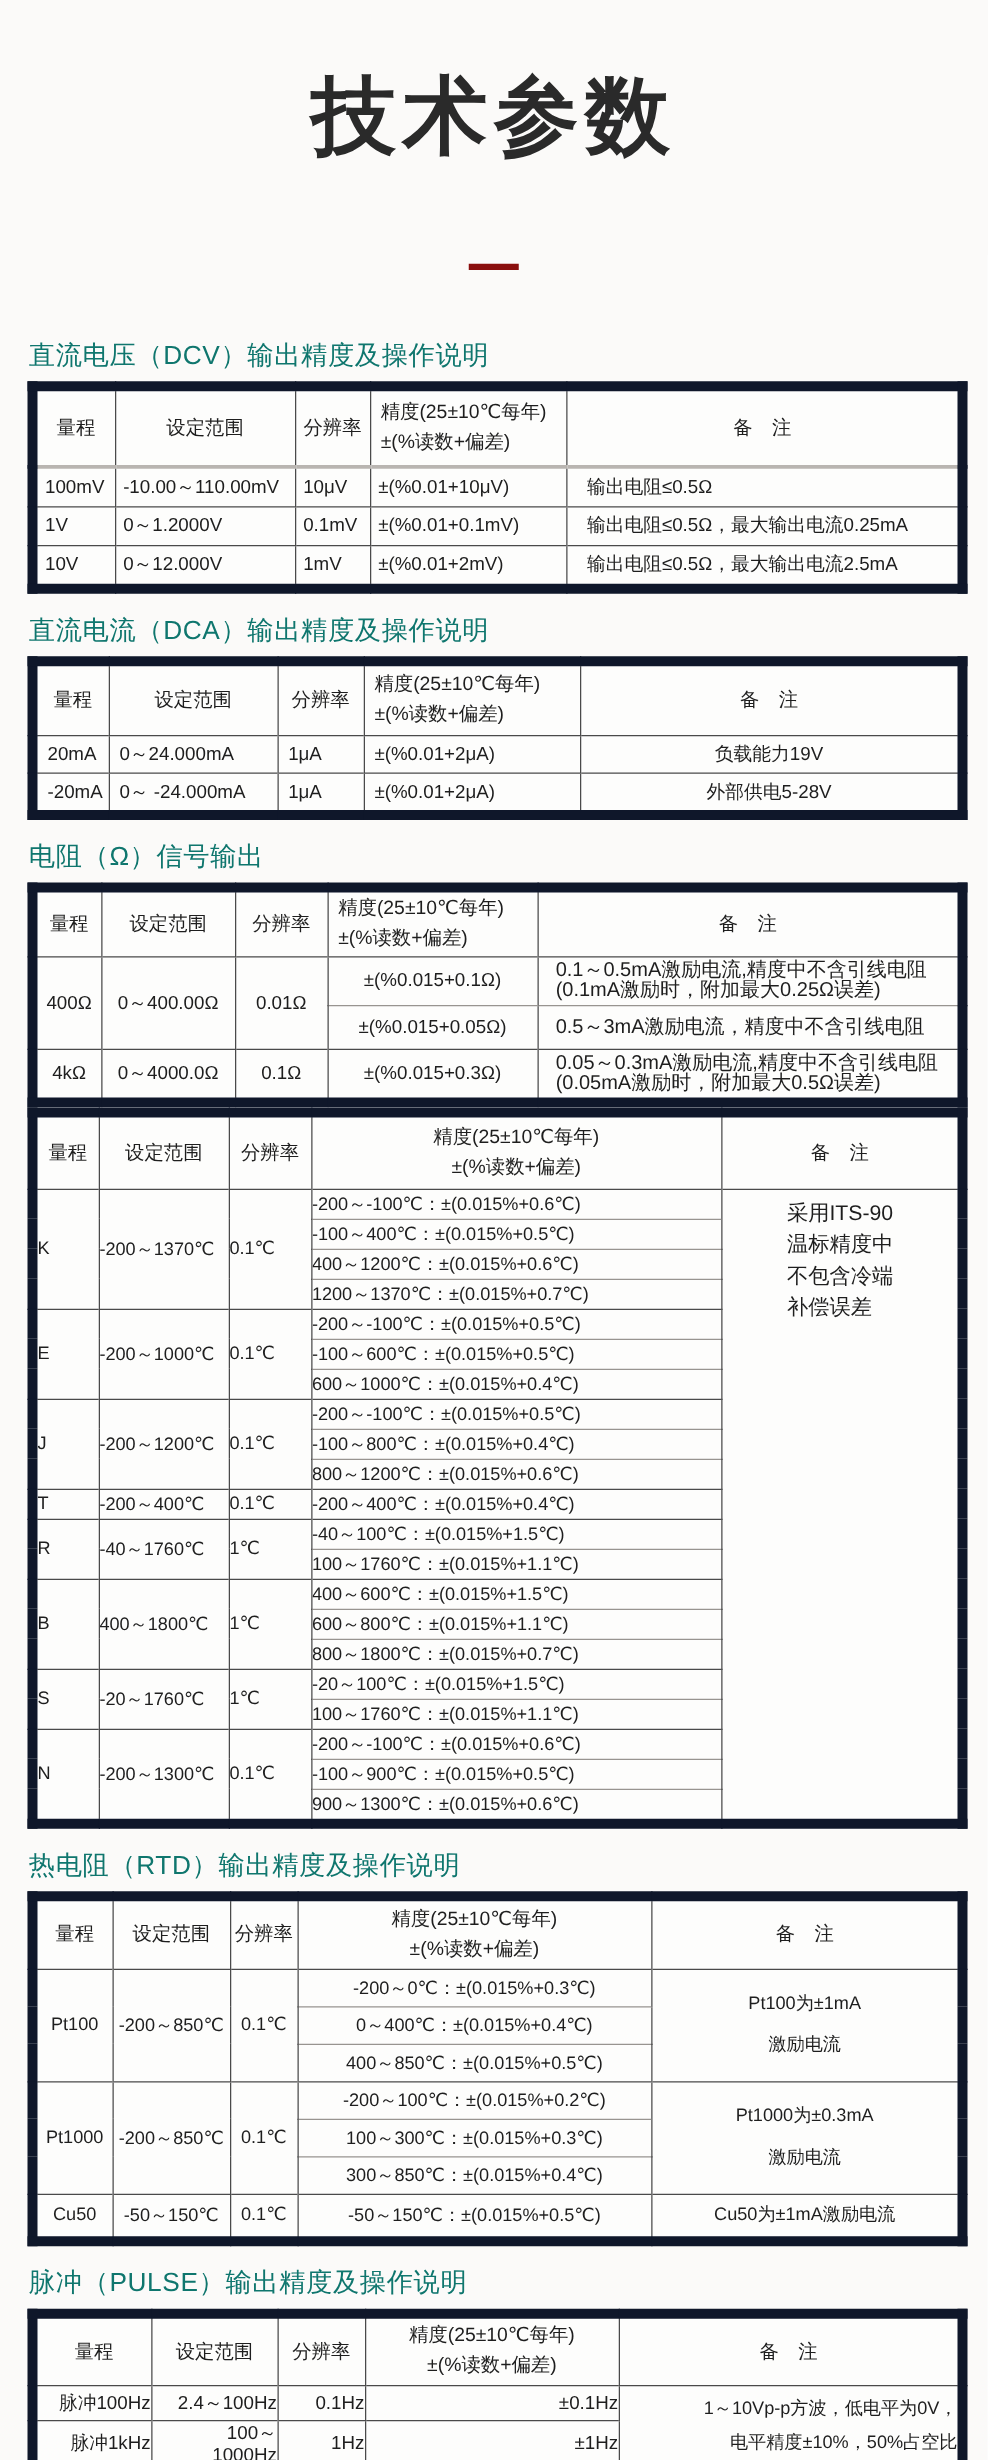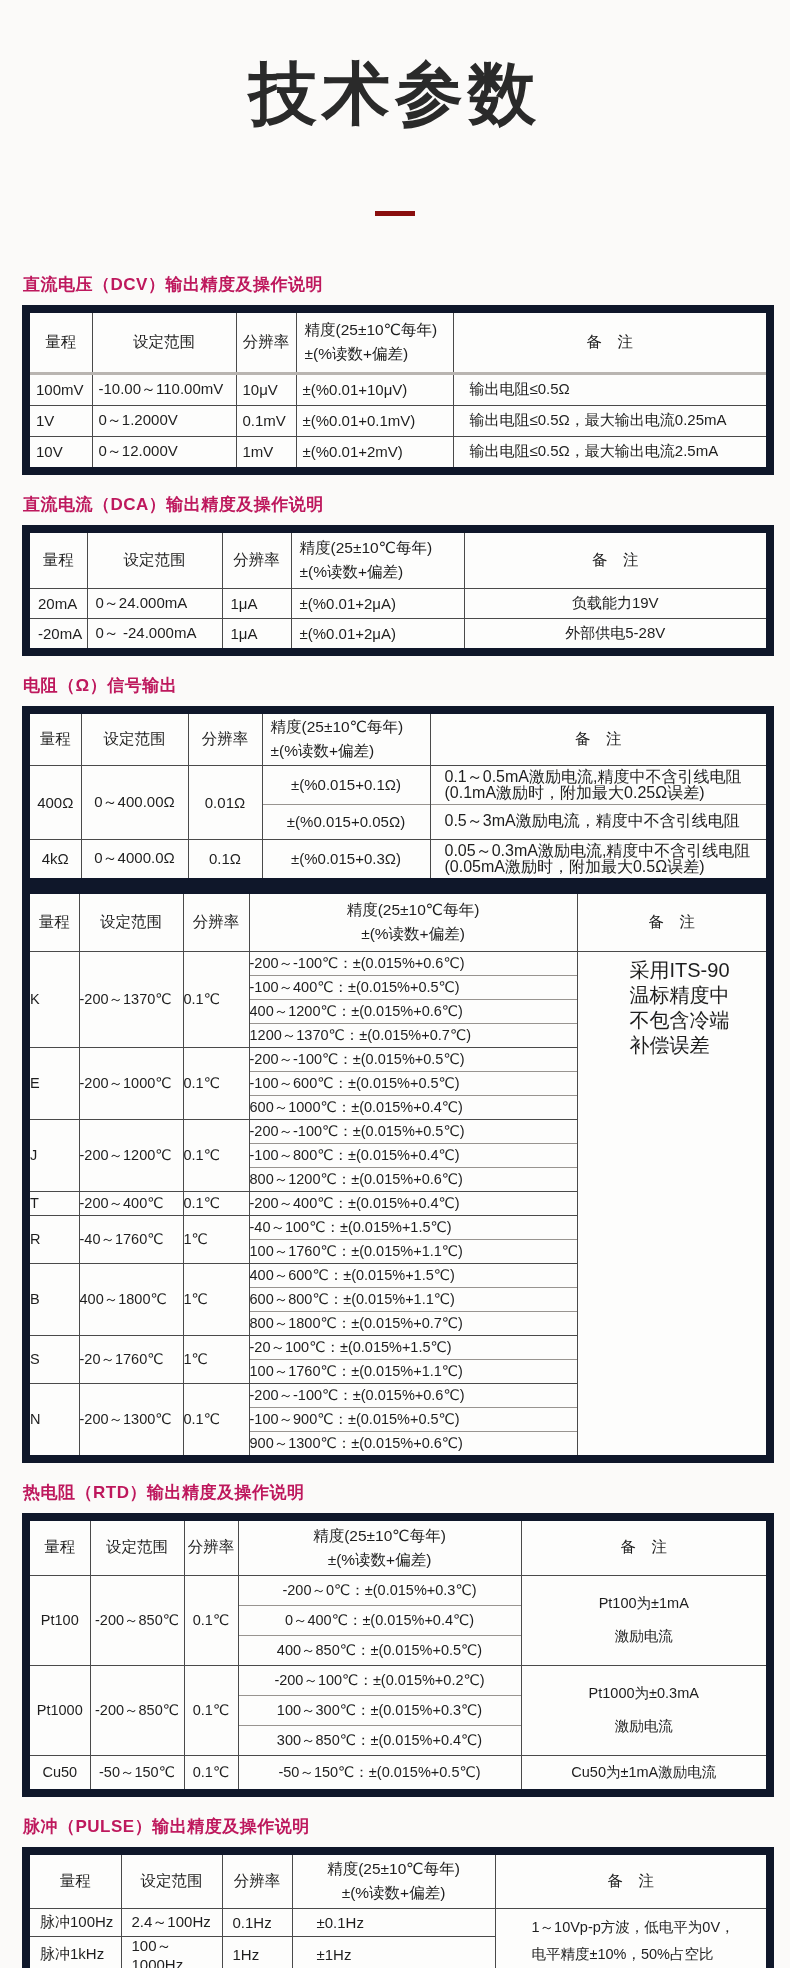--- a/index.html
+++ b/index.html
@@ -8,21 +8,21 @@
     font-family:"Liberation Sans","DejaVu Sans",sans-serif;color:#1e1e1e;
   }
   .main-title{
     margin:0;padding-top:56px;text-align:center;
     font-size:68px;font-weight:900;letter-spacing:5px;color:#2a2a2a;line-height:1.1;
   }
   .title-dash{width:40px;height:5px;background:#8a0e0e;margin:80px auto 0 auto;}
   .content{padding:0 24px 0 22px;}
   .spec-section:first-child .section-title{margin-top:56px;}
   .section-title{
-    font-size:17px;font-weight:700;color:#be185d;
+    font-size:21px;font-weight:400;color:#0f766e;
     margin:17px 0 7px 1px;line-height:26px;letter-spacing:0.5px;
   }
   table.spec-table{
     border-collapse:collapse;table-layout:fixed;width:744px;
     background:#fdfdfc;border:8px solid #0f172a;
   }
   .spec-table th,.spec-table td{
     border-left:1px solid #4a4a4a;border-right:1px solid #4a4a4a;
     border-top:1px solid #4a4a4a;border-bottom:none;
     font-weight:400;overflow:hidden;vertical-align:middle;
@@ -47,30 +47,30 @@
   
   .tbl-2 th{height:51px;}
   .tbl-2 td{height:28px;text-align:center;}
   .tbl-2 .col4{text-align:left;padding:3px 4px 3px 14px;font-size:16px;}
   .tbl-2 .col4 .ln{line-height:16px;}
   .tbl-2 th.h3{text-align:left;padding-left:8px;}
   
   .tbl-3 th{height:57px;}
   .tbl-3 td{height:23px;text-align:left;font-size:14.5px;}
   .tbl-3 .col4{
-    text-align:left;vertical-align:top;padding:6px 4px 0 52px;font-size:20px;margin-top:24px;
+    text-align:left;vertical-align:top;padding:6px 4px 0 52px;font-size:17px;margin-top:24px;
   }
   .tbl-3 .col4 .ln{line-height:25px;}
   
   .tbl-4 th{height:54px;}
   .tbl-4 td{height:29px;text-align:center;font-size:14.5px;}
   .tbl-4 .col4 .ln{line-height:33px;}
   
   .tbl-5 th{height:53px;}
-  .tbl-5 td{height:27px;text-align:left;padding-left:10px;}
+  .tbl-5 td{height:27px;text-align:right;padding-left:10px;}
   .tbl-5 .col3{padding-left:24px;}
   .tbl-5 .col4{padding-left:36px;font-size:14.5px;}
   .tbl-5 .col4 .ln{line-height:27px;}
 </style>
 </head>
 <body>
 
 <div class="page">
   <h1 class="main-title">技术参数</h1>
   <div class="title-dash"></div>

